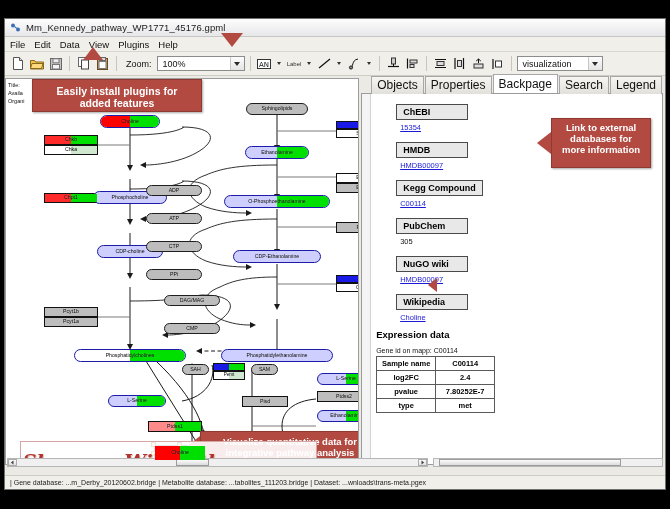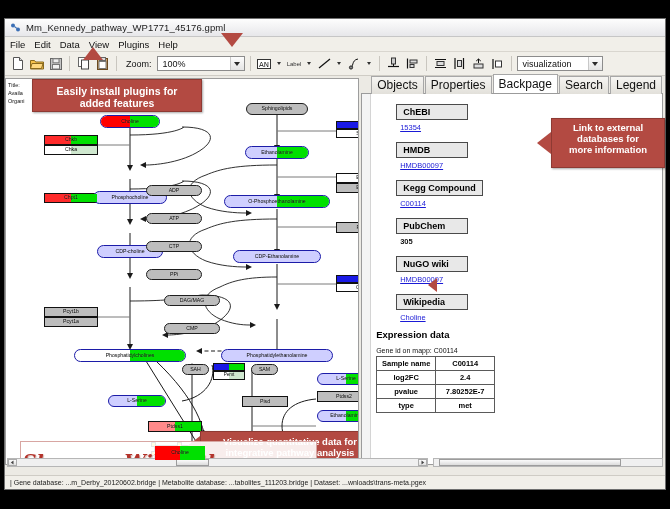--- a/index.html
+++ b/index.html
@@ -80,21 +80,21 @@
   .tabrow{display:flex;align-items:flex-end;height:15px;border-bottom:1px solid #9b9b9b;background:#eceae4;padding-left:10px;}
   .tab{font-size:12px;color:#111;padding:1.5px 5px 2px 5px;border:1px solid #a7a7a7;border-bottom:none;
      background:linear-gradient(#f6f5f2,#e2e0da);margin-right:1px;position:relative;top:1px;white-space:nowrap;}
   .tab.active{background:#fff;top:0;padding-top:2.5px;z-index:2;}
   .panelbody{flex:1;background:#fff;border:1px solid #9b9b9b;border-top:none;position:relative;overflow:hidden;}
   .scrollcol{position:absolute;left:0;top:0;bottom:0;width:8px;border-right:1px solid #d4d4d4;background:#f4f4f4;}
   .pcontent{position:absolute;left:10px;top:0;right:0;bottom:0;padding:7px 6px 0 4px;box-sizing:border-box;}
   .dbhead{display:inline-block;border:1px solid #4a4a4a;background:#e8e8e8;color:#000;font-weight:bold;
      font-size:9px;padding:2px 6px;min-width:72px;box-sizing:border-box;}
   .dblink{font-size:7.5px;color:#1a1ad6;text-decoration:underline;margin:3px 0 0 4px;display:block;cursor:pointer;}
-  .dbplain{font-size:7.5px;color:#111;margin:3px 0 0 4px;display:block;font-weight:bold;}
+  .dbplain{font-size:7.5px;color:#111;margin:3px 0 0 4px;display:block;}
   .dbgroup{margin-bottom:7px;margin-left:20px;}
   .exphead{font-size:9.5px;font-weight:bold;color:#000;margin:2px 0 7px 0;}
   .geneid{font-size:7px;color:#111;margin-bottom:2px;}
   table.exp{border-collapse:collapse;}
   table.exp td{border:1px solid #5a5a5a;font-size:7.5px;color:#000;text-align:center;padding:2px 3px;
      font-weight:bold;width:52px;}
 
   
   .hscroll{position:absolute;left:2px;right:2px;bottom:22px;height:9px;background:#f0f0f0;border:1px solid #b6b6b6;box-sizing:border-box;}
   .hthumb{position:absolute;left:40%;width:8%;top:0;bottom:0;background:linear-gradient(#fbfbfb,#dcdcdc);border:1px solid #9c9c9c;box-sizing:border-box;}
@@ -616,20 +616,20 @@
 
     <div class="statusbar">
       <span>| Gene database: ...m_Derby_20120602.bridge | Metabolite database: ...tabolites_111203.bridge | Dataset: ...wnloads\trans-meta.pgex</span>
     </div>
   </div>
 
   <span class="co-arrow co-down" style="left:221px;top:33px;z-index:20"></span>
 
   <span class="co-arrow co-up" style="left:83px;top:47px;z-index:20"></span>
 
-  <div class="callout" style="left:551px;top:118px;width:114px;height:50px;font-size:9.5px;padding-top:4px;box-sizing:border-box;z-index:20">
+  <div class="callout" style="left:551px;top:118px;width:100px;height:50px;font-size:9.5px;padding-top:4px;box-sizing:border-box;z-index:20">
     <div>Link  to external</div>
     <div>databases  for</div>
     <div>more information</div>
   </div>
   <span class="co-arrow co-left" style="left:537px;top:132px;z-index:20"></span>
   <span class="co-arrow co-left" style="left:428px;top:278px;z-index:20;border-top-width:7px;border-bottom-width:7px;border-right-width:9px"></span>
 </div>
 
 </body></html>

